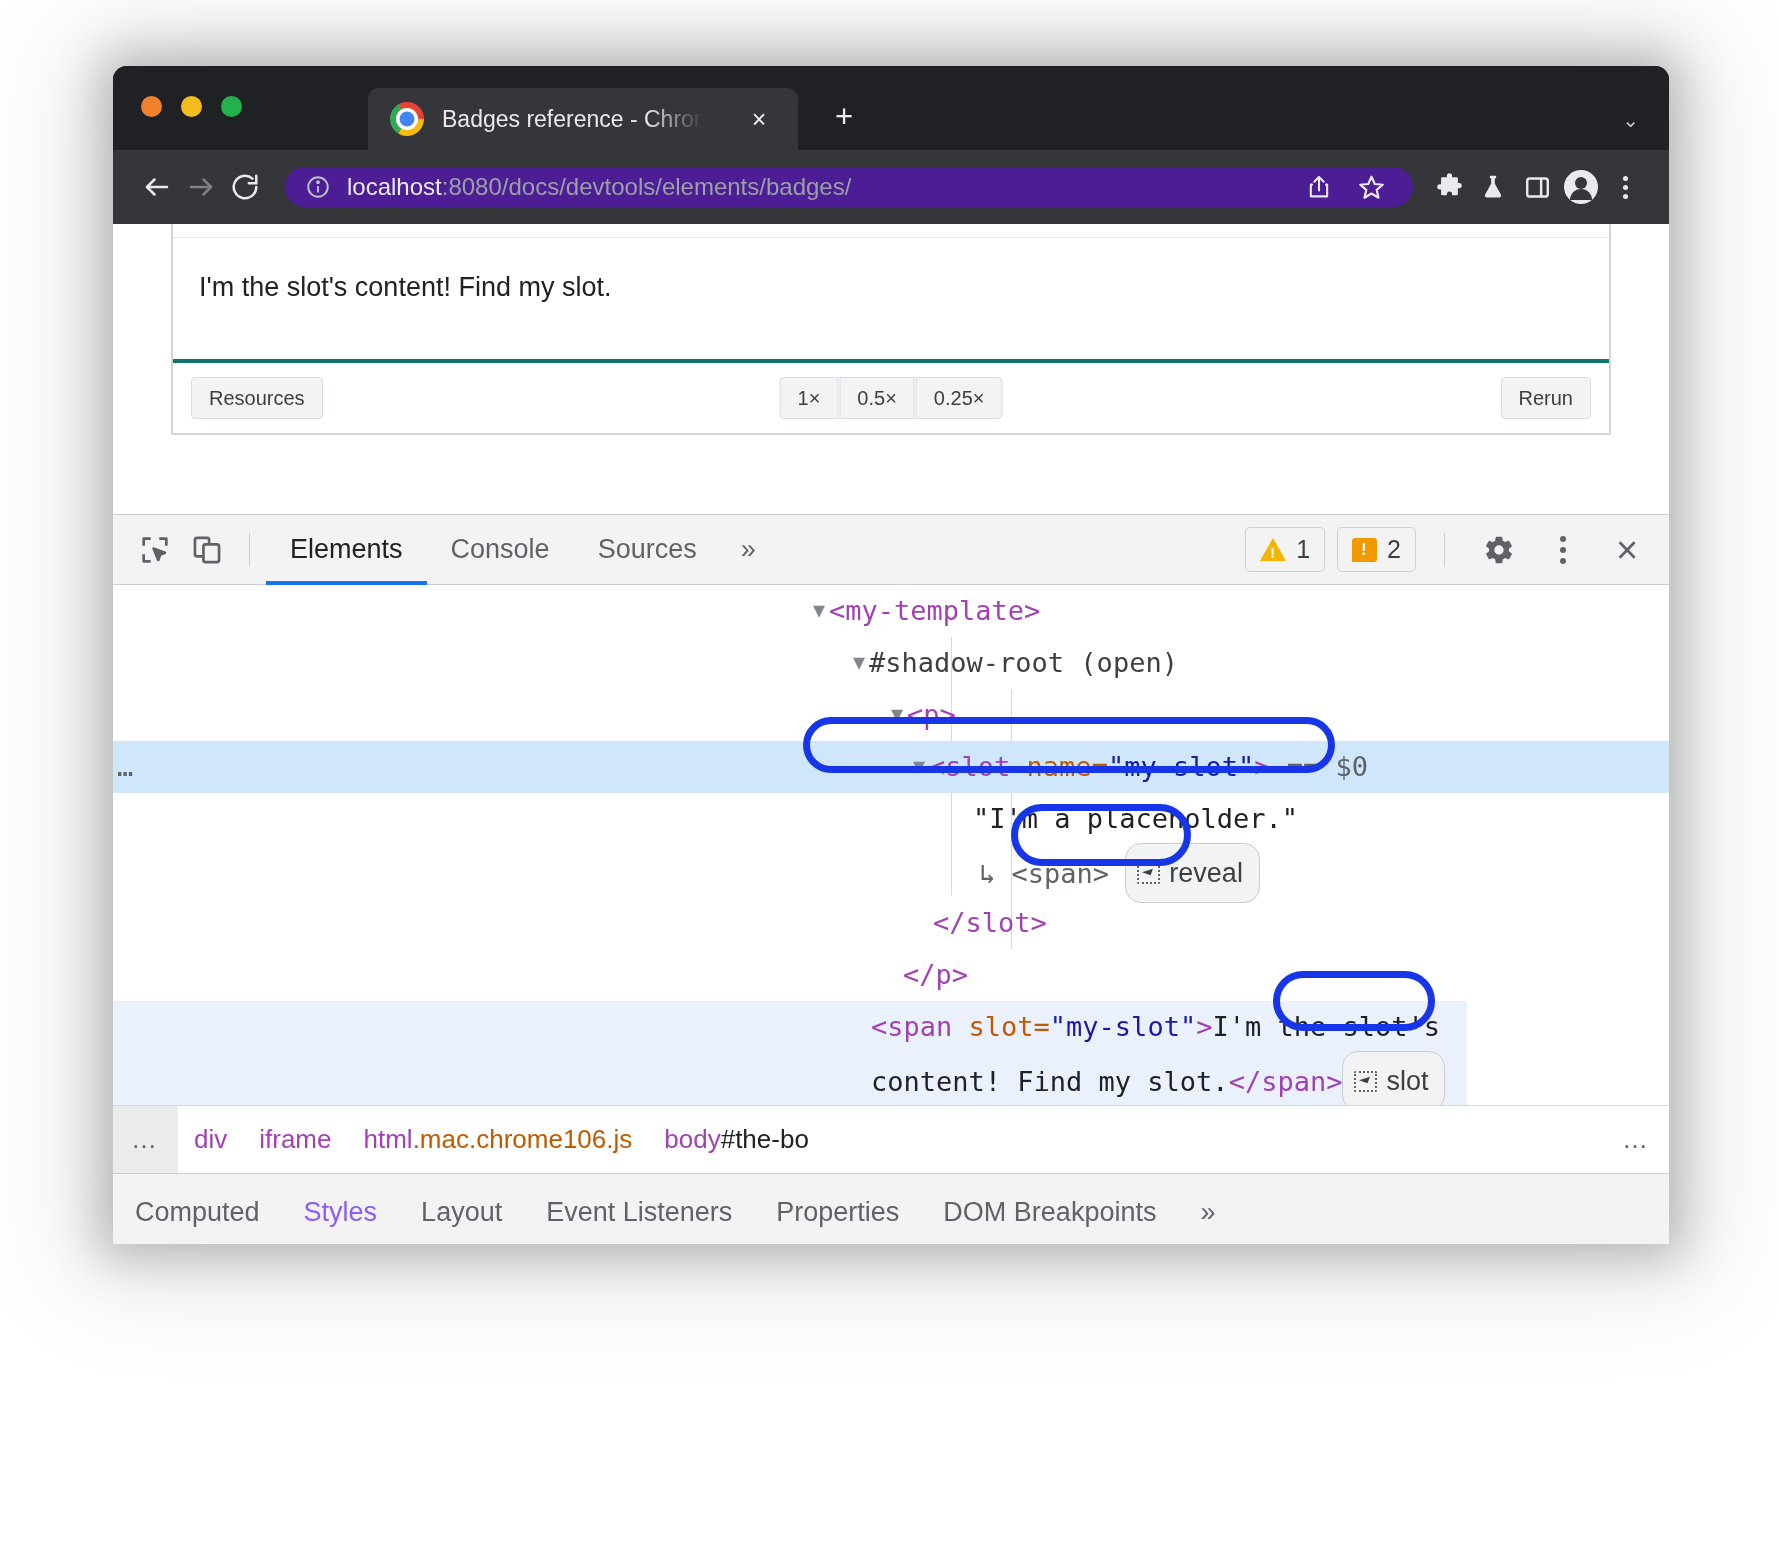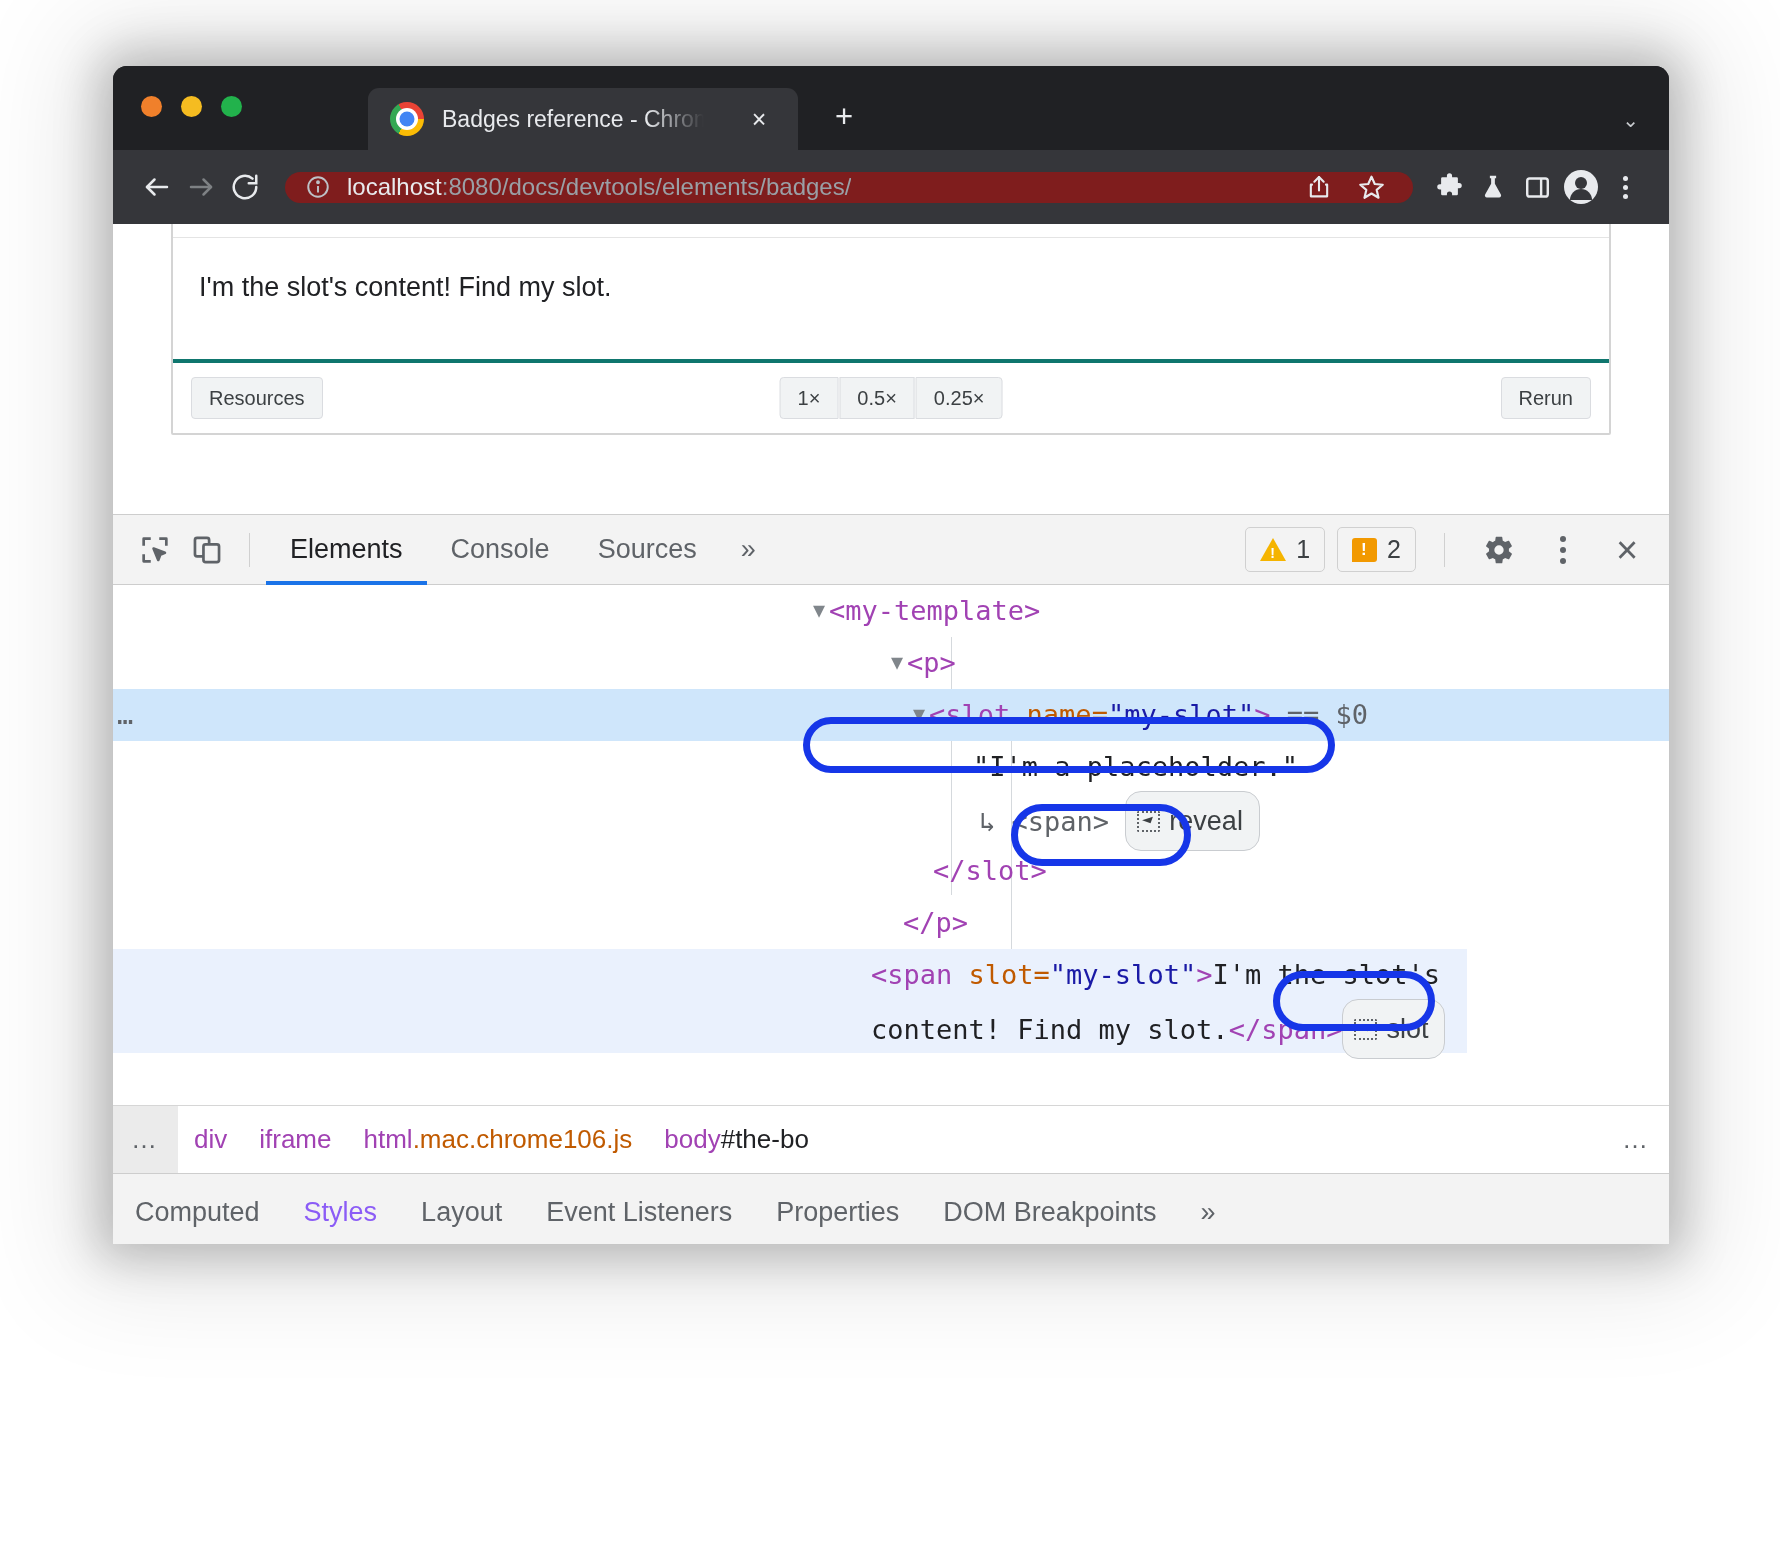--- a/index.html
+++ b/index.html
@@ -57,21 +57,21 @@
     color:#e8eaed; font-size:31px; line-height:38px; text-align:center; font-weight:300; }
   .tabstrip-caret { position:absolute; right:30px; bottom:18px; color:#c8cbcf; font-size:20px; }
 
   
   .navbar { height:74px; background:#35363a; display:flex; align-items:center; padding:0 22px; }
   .navbtn { width:44px; height:44px; display:flex; align-items:center; justify-content:center;
     color:#e8eaed; flex:none; }
   .navbtn.dim { color:#7e8184; }
   .navbtn svg { display:block; }
   .omnibox {
-    flex:1; height:31px; margin:0 14px 0 18px; background:#7f1d1d; border-radius:24px;
+    flex:1; height:40px; margin:0 14px 0 18px; background:#4c1d95; border-radius:24px;
     display:flex; align-items:center; padding:1px 20px; min-width:0;
   }
   .info-icon { width:26px; height:26px; flex:none; color:#bdc1c6; }
   .url { margin-left:16px; font-size:24px; white-space:nowrap; overflow:hidden; }
   .url .host { color:#e8eaed; }
   .url .path { color:#9aa0a6; }
   .omni-right { display:flex; align-items:center; gap:8px; margin-left:auto; }
   .icon-btn { width:44px; height:44px; display:flex; align-items:center; justify-content:center;
     color:#e8eaed; flex:none; }
   .avatar { width:34px; height:34px; border-radius:50%; background:#e8eaed; position:relative; }
@@ -362,20 +362,23 @@
       </div>
 
       <div class="domtree">
         <div class="guide" style="left:838px; top:52px; bottom:210px;"></div>
         <div class="guide" style="left:898px; top:104px; height:260px;"></div>
 
         <div class="node-row" style="padding-left:700px;">
           <span class="tri">▼</span><span class="tag">&lt;my-template&gt;</span>
         </div>
 
+        <div class="node-row" style="padding-left:740px;">
+          <span class="tri">▼</span><span class="shadowroot">#shadow-root (open)</span>
+        </div>
 
         <div class="node-row" style="padding-left:778px;">
           <span class="tri">▼</span><span class="tag">&lt;p&gt;</span>
         </div>
 
         <div class="node-row sel" style="padding-left:800px;">
           <span class="ellipsis-left">…</span>
           <span class="tri">▼</span><span class="tagname">&lt;slot</span><span>&nbsp;</span><span class="attr">name</span><span class="attr">=</span><span class="attrval">"my-slot"</span><span class="tagname">&gt;</span><span>&nbsp;</span><span style="color:#5f6368">== $0</span>
         </div>
 

